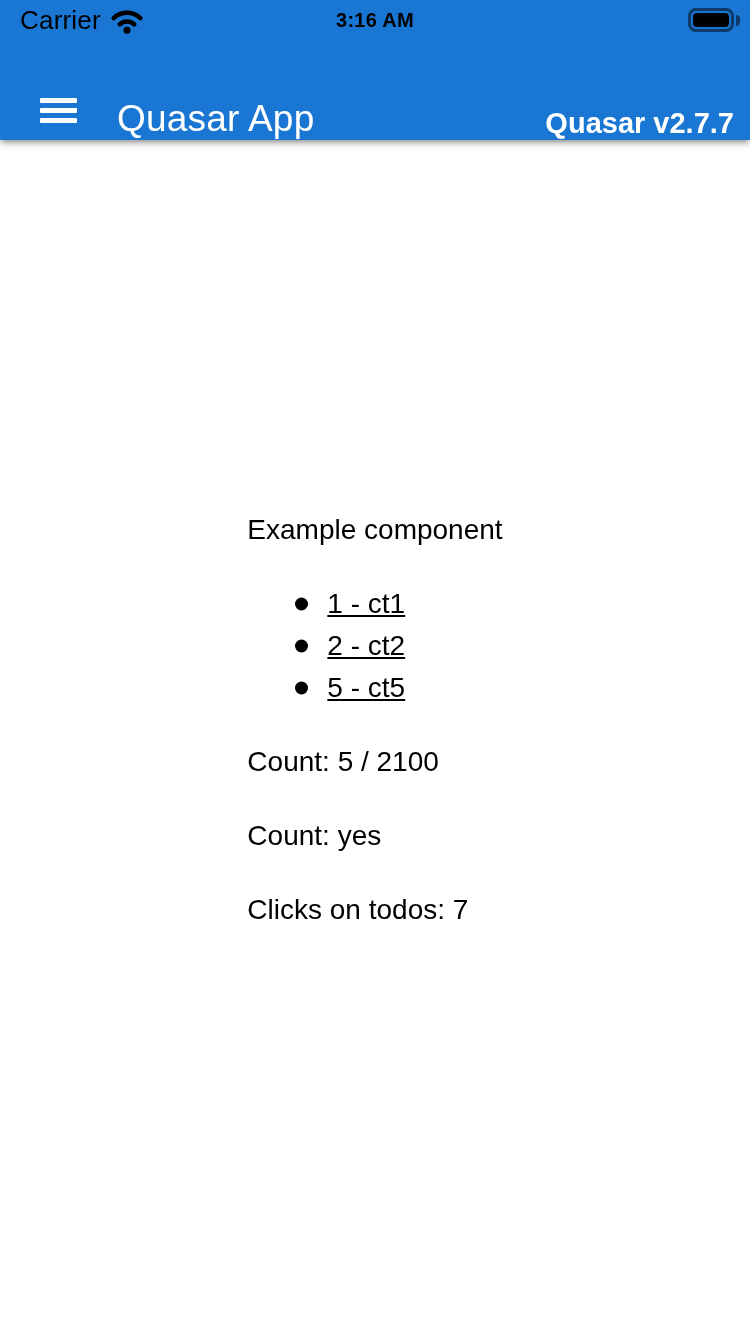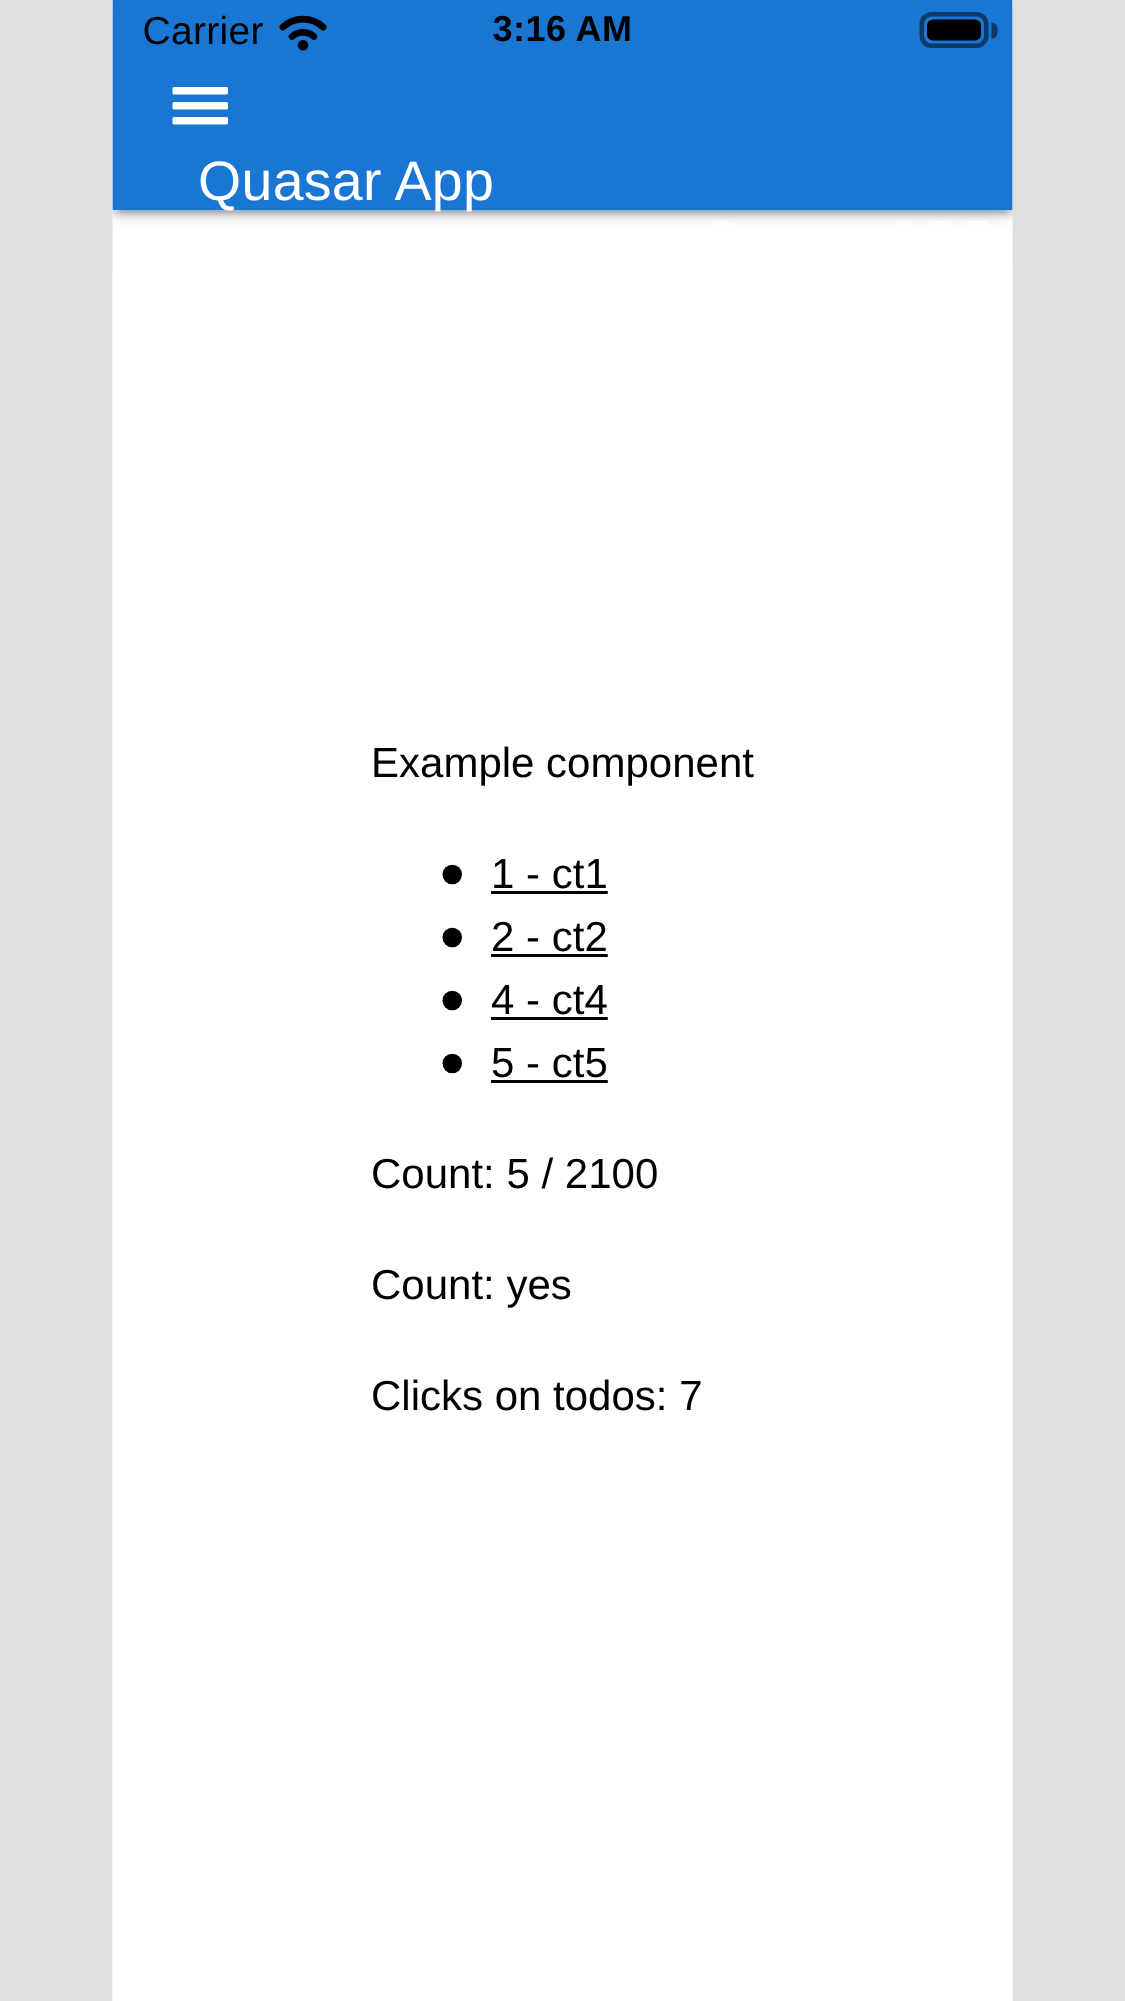--- a/index.html
+++ b/index.html
@@ -3,50 +3,50 @@
 <meta charset="utf-8">
 <style>
   :root{
     --primary:#1976d2; --header_text:#ffffff; --status_text:#000000;
     --body_text:#000000; --page_bg:#ffffff;
   }
   *{box-sizing:border-box;}
   html,body{margin:0;padding:0;background:#e0e0e0;}
   body{font-family:"Liberation Sans","DejaVu Sans",sans-serif;}
   .screen{
-    width:600px;height:1334px;background:var(--page_bg,#fff);
+    width:750px;height:1334px;background:var(--page_bg,#fff);
     display:flex;flex-direction:column;overflow:hidden;position:relative;margin:0 auto;
   }
 
   
   .header-wrap{
     background:var(--primary,#1976d2);color:var(--header_text,#fff);
     box-shadow:0 2px 10px rgba(0,0,0,.2),0 4px 4px rgba(0,0,0,.14),0 6px 2px -4px rgba(0,0,0,.12);
     position:relative;z-index:2;flex:0 0 auto;
   }
   .status-bar{
     height:40px;display:flex;align-items:center;
     color:var(--status_text,#000);padding:0 10px 0 20px;position:relative;
     font-size:26px;
   }
   .carrier{letter-spacing:.2px;}
   .wifi-icon{margin-left:9px;display:flex;align-items:center;margin-top:2px;}
   .time{
     position:absolute;left:50%;top:50%;transform:translate(-50%,-50%);
-    font-weight:700;font-size:24px;letter-spacing:.3px;
+    font-weight:700;font-size:20px;letter-spacing:.3px;
   }
   .battery-wrap{margin-left:auto;display:flex;align-items:center;}
   .battery-body{
     width:46px;height:24px;border:3px solid rgba(0,0,0,.5);
     border-radius:8px;position:relative;
   }
   .battery-fill{position:absolute;left:2px;right:2px;top:2px;bottom:2px;background:#000;border-radius:4px;}
   .battery-tip{width:4px;height:11px;background:rgba(0,0,0,.5);border-radius:0 4px 4px 0;margin-left:2px;}
 
-  .toolbar{height:100px;display:flex;align-items:flex-start;padding:0 16px 0 28px;flex-direction:column;}
+  .toolbar{height:100px;display:flex;align-items:flex-end;padding:0 16px 0 28px;}
   .menu-btn{
     width:60px;height:60px;border:none;background:transparent;cursor:pointer;
     display:flex;flex-direction:column;align-items:center;justify-content:center;
     border-radius:50%;padding:0;flex:0 0 auto;
   }
   .menu-btn .bar{width:37px;height:5px;background:var(--header_text,#fff);border-radius:1px;}
   .menu-btn .bar + .bar{margin-top:5px;}
   .toolbar-title{
     margin-left:29px;font-size:37px;font-weight:400;letter-spacing:.2px;
     color:var(--header_text,#fff);white-space:nowrap;
@@ -104,21 +104,20 @@
     </div>
 
   </div>
 
   <div class="page">
     <div class="example">
       <p>Example component</p>
       <ul class="todo-list">
           <li>1 - ct1</li>
           <li>2 - ct2</li>
-          <li>4 - ct4</li>
           <li>5 - ct5</li>
         </ul>
       <p>Count: 5 / 2100</p>
       <p>Count: yes</p>
       <p>Clicks on todos: 7</p>
     </div>
   </div>
 
 </div>
 

